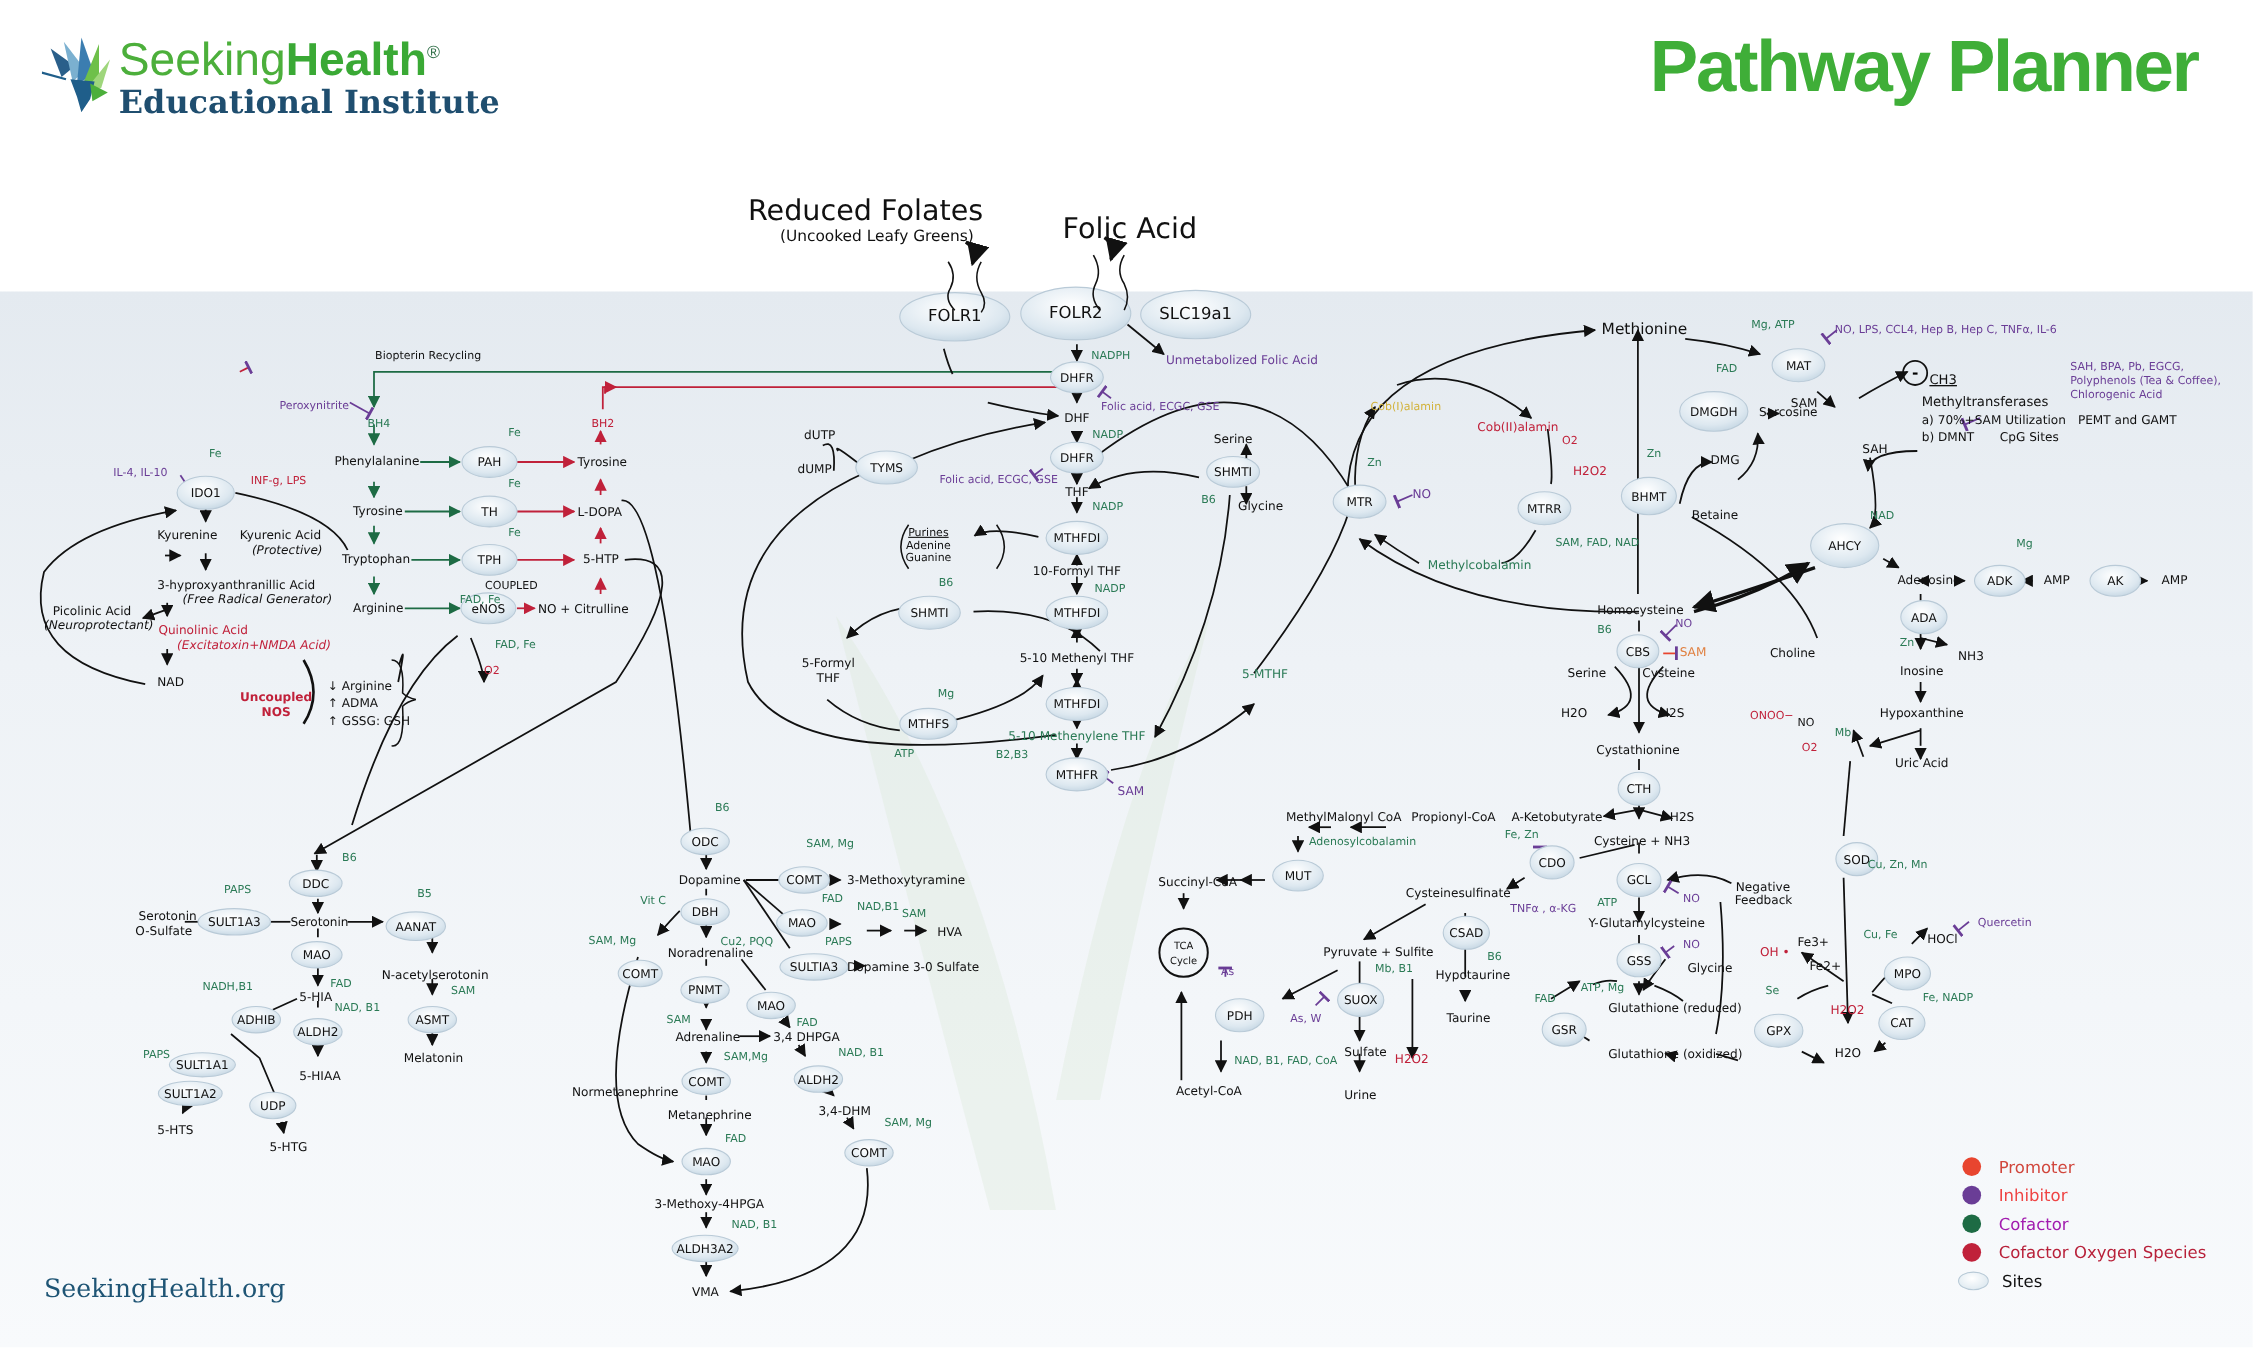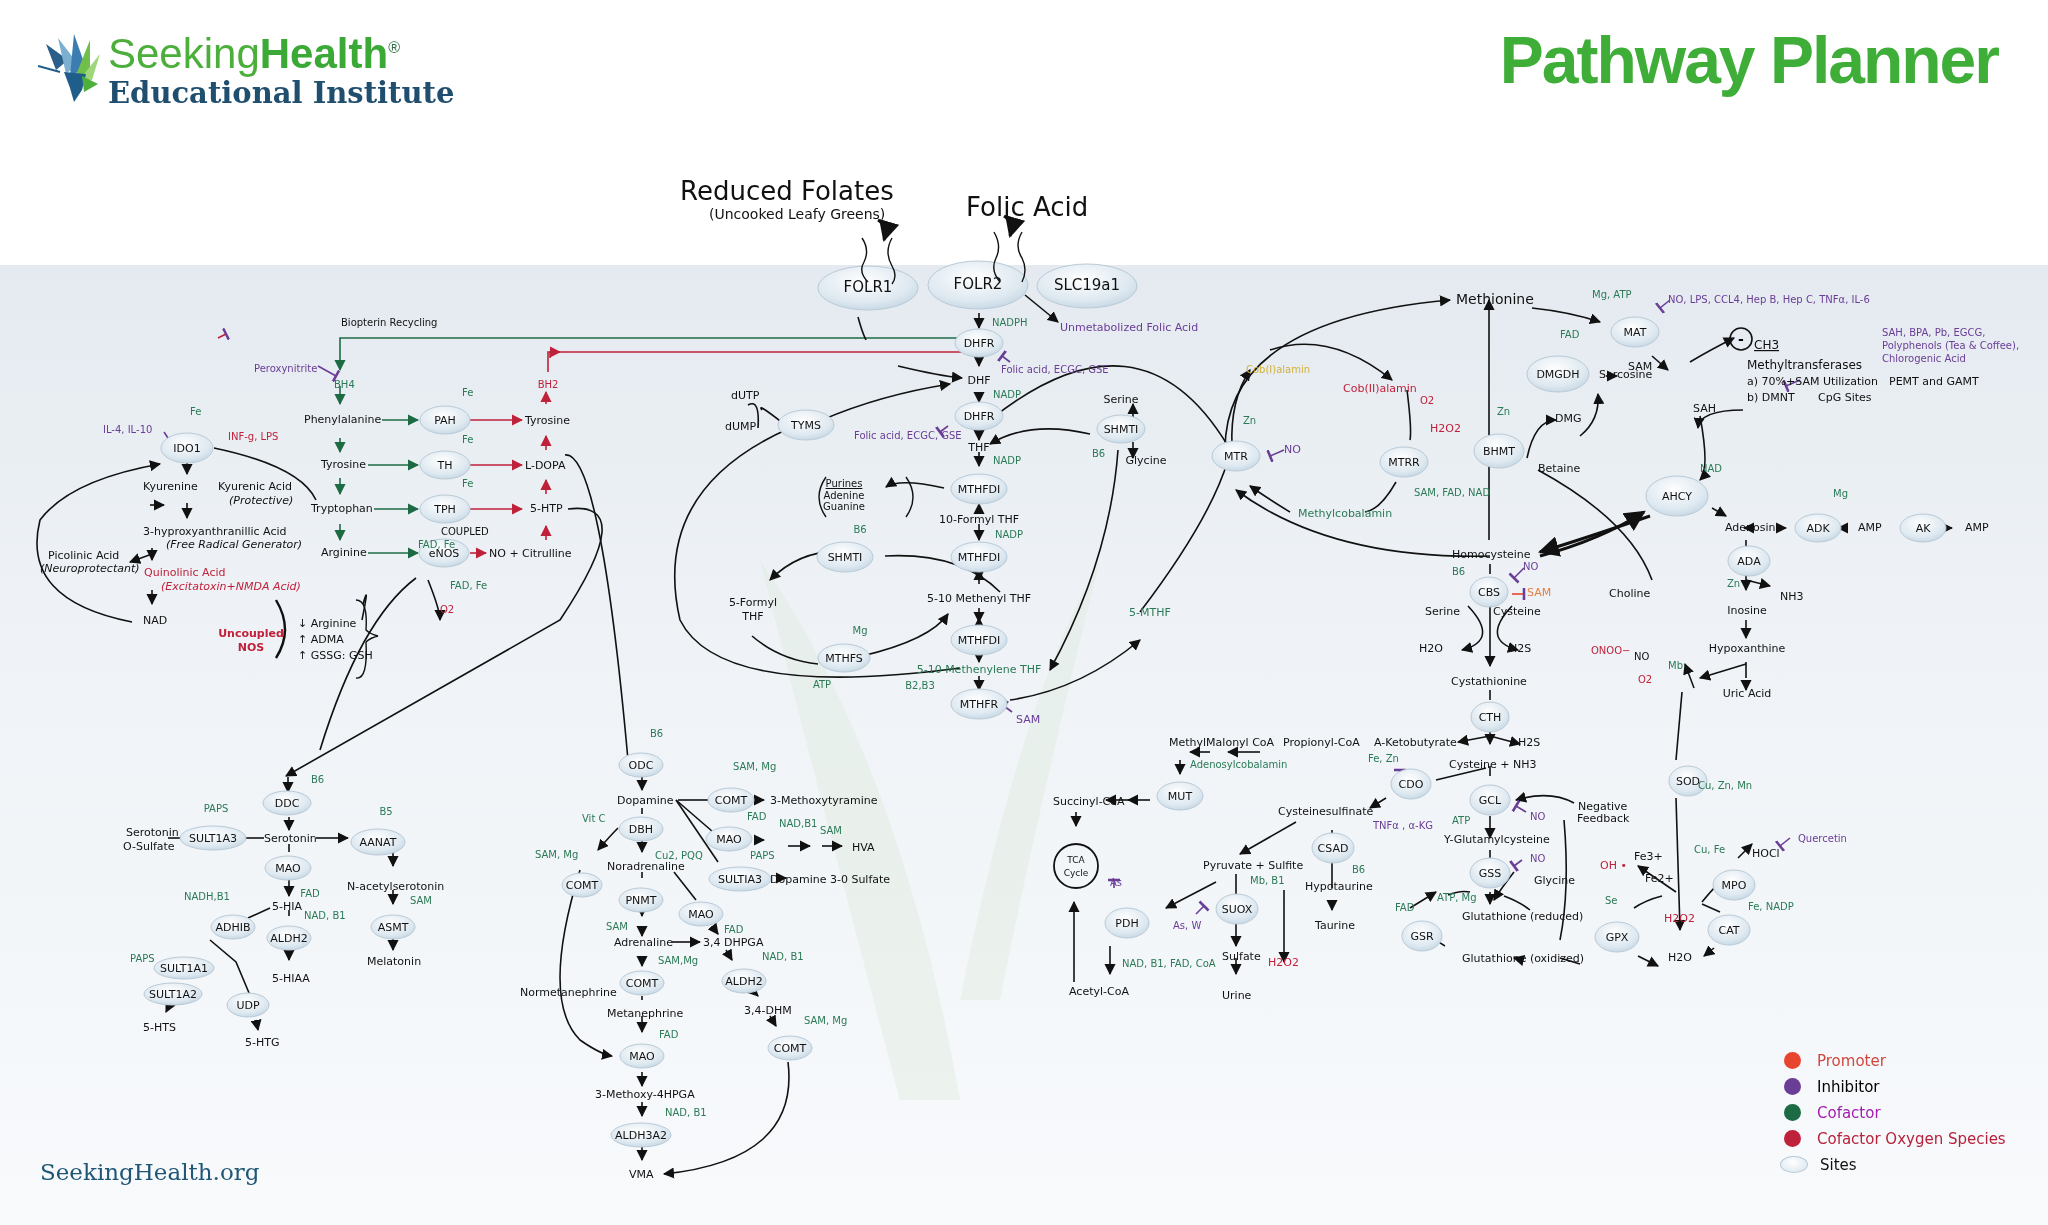--- a/index.html
+++ b/index.html
@@ -775,21 +775,21 @@
 
 <div class="footer-url">SeekingHealth.org</div>
 
 <div class="legend">
   <div class="leg-item">
       <span class="leg-dot" style="background:#e8452f"></span>
       <span style="color:#d1473d">Promoter</span>
     </div>
   <div class="leg-item">
       <span class="leg-dot" style="background:#6a3d96"></span>
-      <span style="color:#000000">Inhibitor</span>
+      <span style="color:#ef4444">Inhibitor</span>
     </div>
   <div class="leg-item">
       <span class="leg-dot" style="background:#1d6b44"></span>
       <span style="color:#a21caf">Cofactor</span>
     </div>
   <div class="leg-item">
       <span class="leg-dot" style="background:#c0213a"></span>
       <span style="color:#b8213a">Cofactor Oxygen Species</span>
     </div>
   <div class="leg-item">

